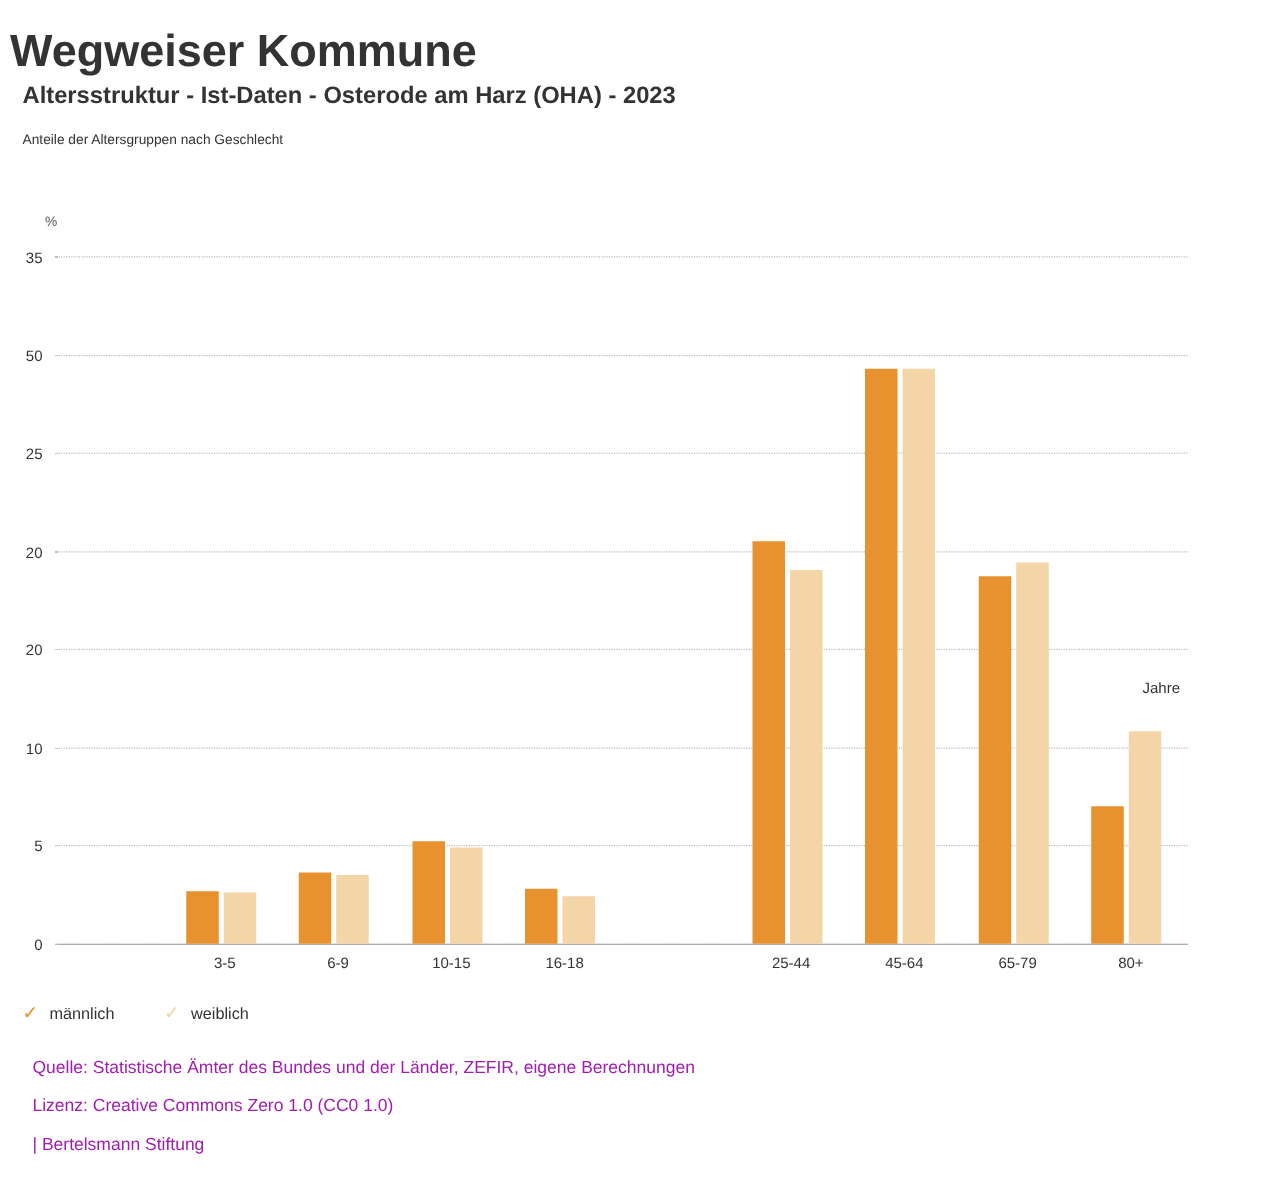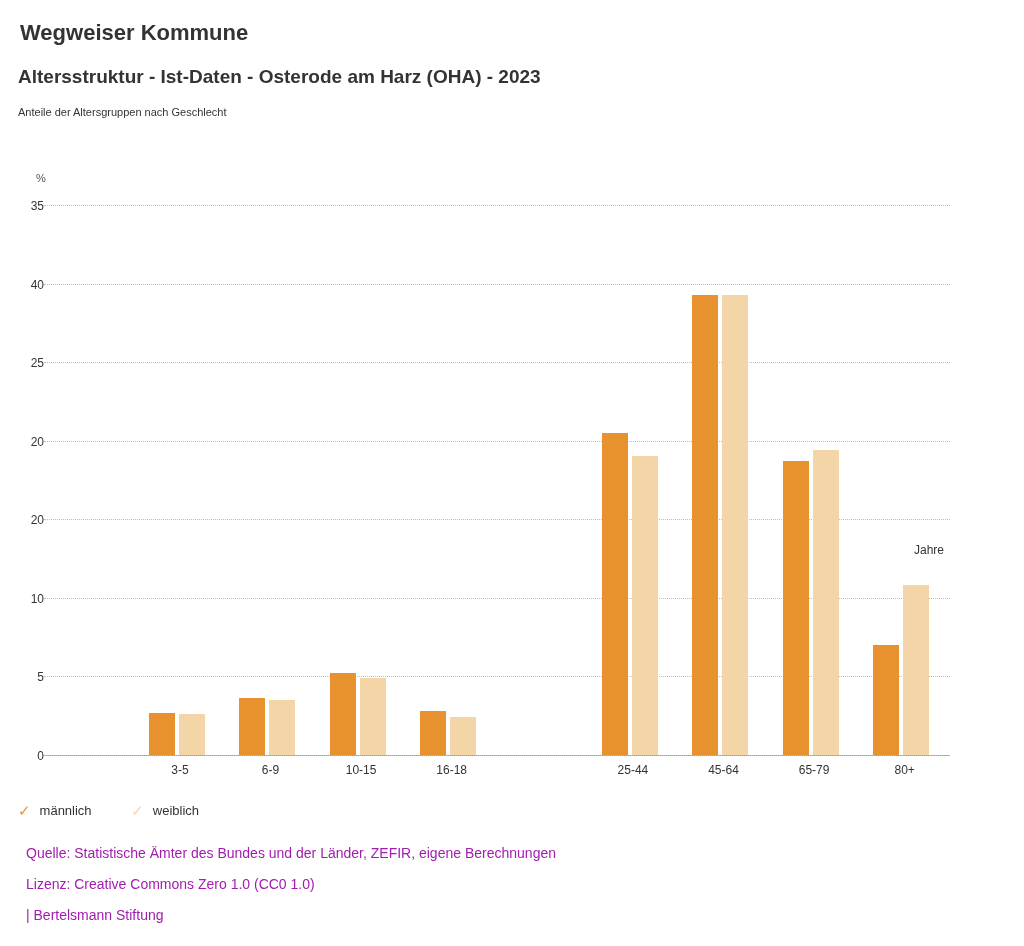--- a/index.html
+++ b/index.html
@@ -16,23 +16,23 @@
     overflow: hidden;
   }
   .page {
     position: absolute;
     left: 0; top: 0;
     width: 1024px;
     height: 946px;
   }
   .title {
     position: absolute;
-    left: 20px;
+    left: 8px;
     top: 20px;
-    font-size: 22px;
+    font-size: 36px;
     font-weight: bold;
     color: #333333;
     letter-spacing: 0px;
   }
   .subtitle {
     position: absolute;
     left: 18px;
     top: 66px;
     font-size: 19px;
     color: #333333;
@@ -63,21 +63,21 @@
   .gridline {
     position: absolute;
     left: 0;
     width: 906px;
     height: 0;
     border-top: 1px dotted #bdbdbd;
   }
   .ytick {
     position: absolute;
     right: 100%;
-    margin-right: 0;
+    margin-right: 10px;
     transform: translateY(-50%);
     font-size: 12px;
     color: #333333;
     white-space: nowrap;
   }
   .axis-line {
     position: absolute;
     left: 0;
     top: 550px;
     width: 906px;
@@ -173,21 +173,21 @@
       <div class="gridline" style="top: 314.286px;">
         <span class="ytick">20</span>
       </div>
       <div class="gridline" style="top: 235.714px;">
         <span class="ytick">20</span>
       </div>
       <div class="gridline" style="top: 157.143px;">
         <span class="ytick">25</span>
       </div>
       <div class="gridline" style="top: 78.5714px;">
-        <span class="ytick">40</span>
+        <span class="ytick">50</span>
       </div>
       <div class="gridline" style="top: 0px;">
         <span class="ytick">35</span>
       </div>
       <div class="group" style="left: 90.6px; width: 90.6px;">
         <div class="bars">
           <div class="bar m" style="height: 42.4286px; background: rgb(232, 146, 47);"></div>
           <div class="bar w" style="height: 40.8571px; background: rgb(243, 213, 168);"></div>
         </div>
         <div class="xlabel">3-5</div>

